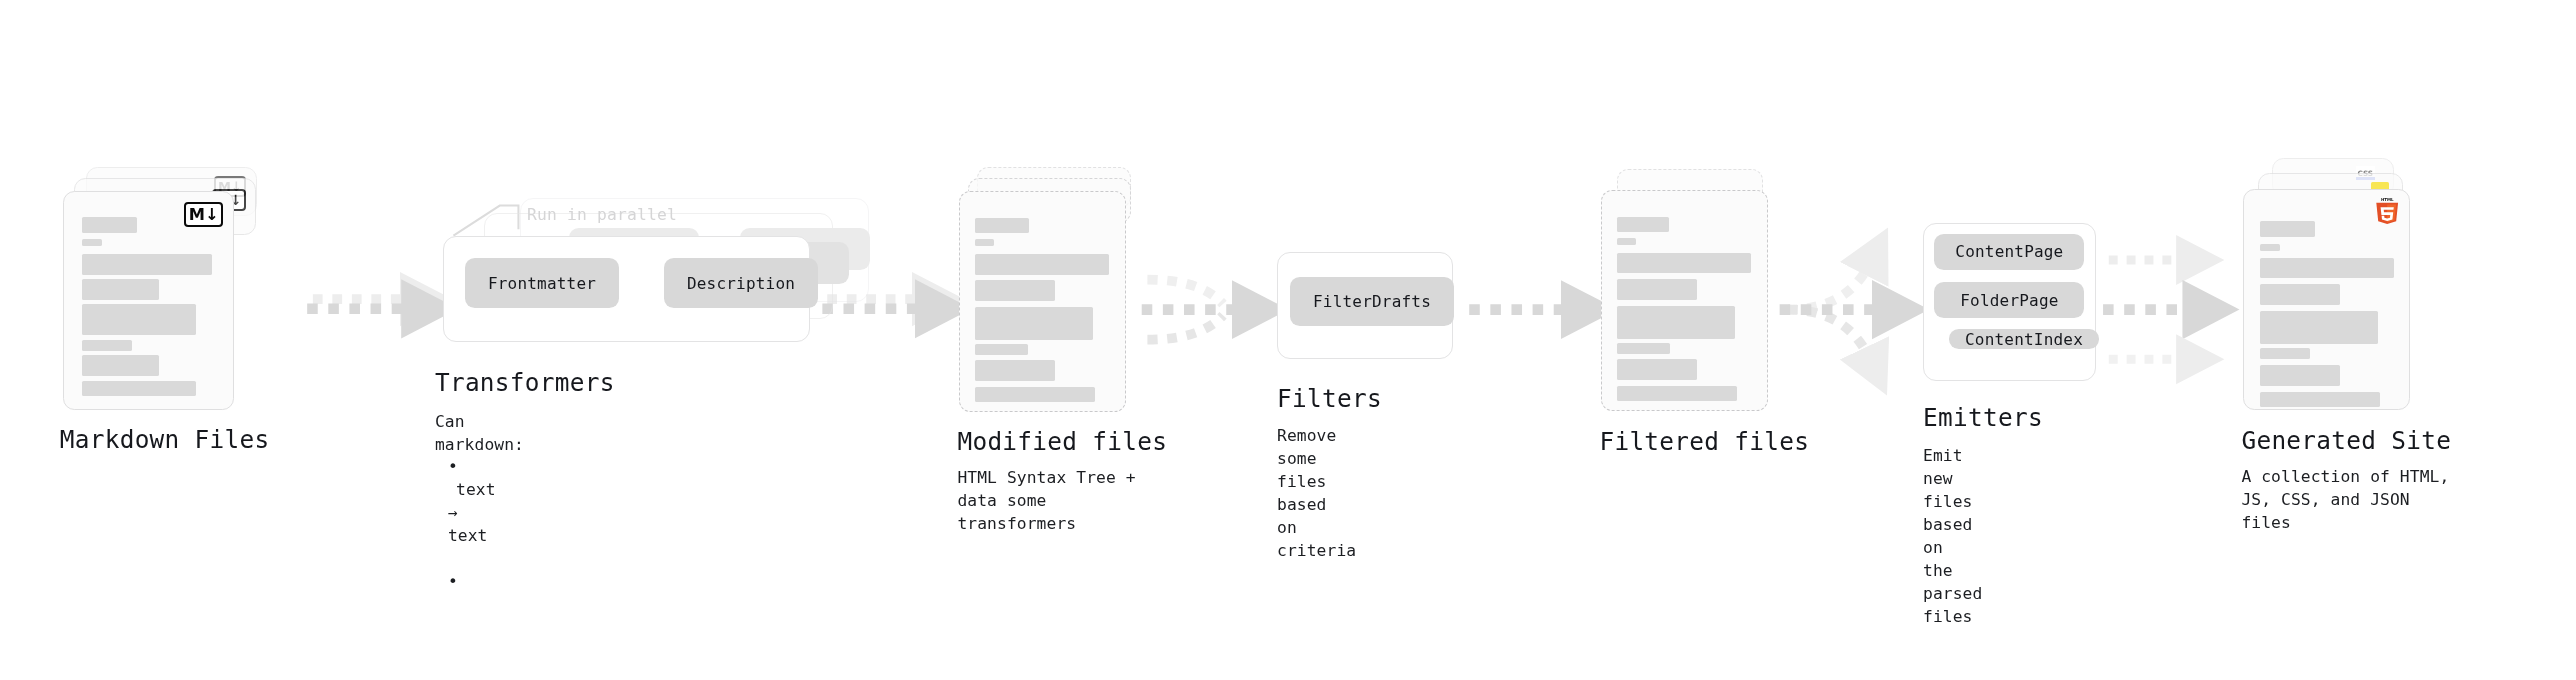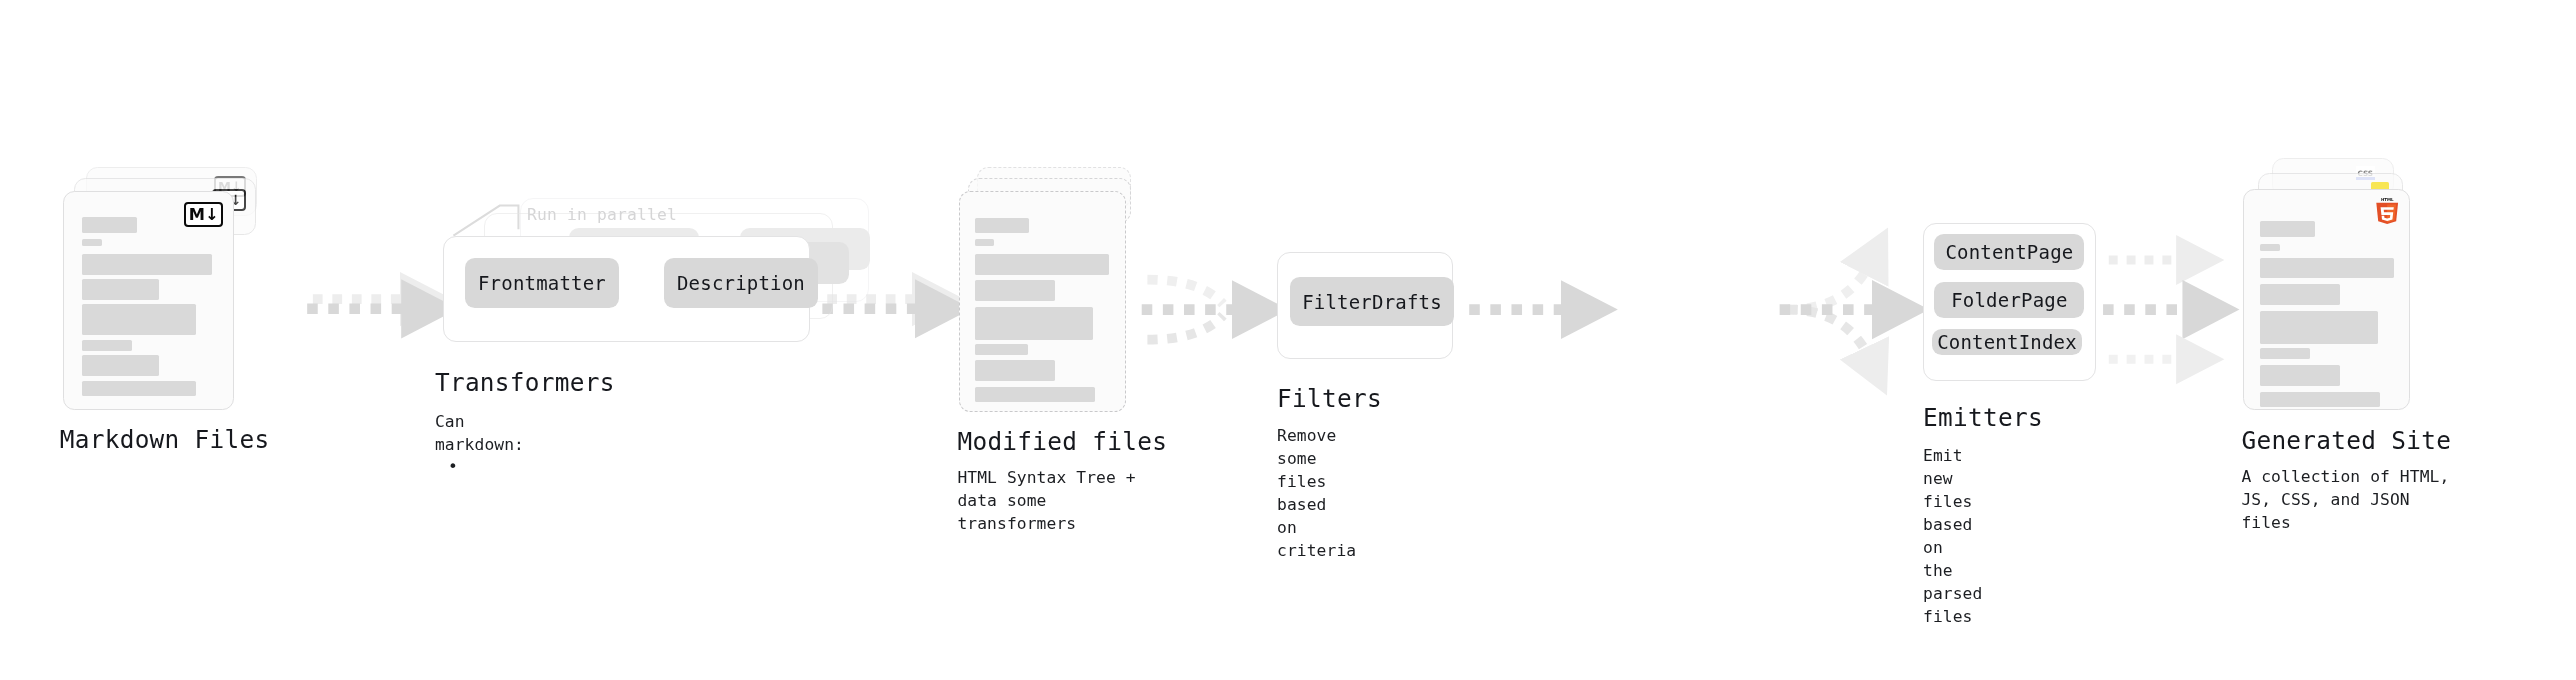--- a/index.html
+++ b/index.html
@@ -112,21 +112,21 @@
   .group-box.l3 { opacity: 0.35; }
 
   .pill {
     position: absolute;
     background: #d8d8d8;
     border-radius: 9.8px;
     display: flex;
     align-items: center;
     justify-content: center;
     font-family: "DejaVu Sans Mono", "Liberation Mono", monospace;
-    font-size: 19px;
+    font-size: 16px;
     color: #16181d;
     white-space: nowrap;
     letter-spacing: 0.2px;
   }
   .pill.l2 { background: #e2e2e2; }
   .pill.l3 { background: #ebebeb; }
 
   .parallel-label {
     position: absolute;
     font-family: "DejaVu Sans Mono", "Liberation Mono", monospace;
@@ -252,20 +252,24 @@
 
     <div class="parallel-label" style="left:84px; top:-2.4px;margin-top:12px;">Run in parallel</div>
 
     <div class="node-title" style="position:absolute; left:-8.1px; top:173px;">Transformers</div>
 
     <div class="node-sub" style="position:absolute; left:-8.1px; top:215px;">Can markdown:</div>
 
     <div style="position:absolute; left:4.9px; top:237px;">
       <div class="node-sub">
         <span>•</span>
+        <span style="margin-left:8.1px;">text → text</span>
+      </div>
+      <div class="node-sub">
+        <span>•</span>
         
       </div>
     </div>
   </div>
 
   <div class="node" style="left:959px; top:167px;">
     <div class="card-stack" style="width:187px; height:244px;">
       <div class="card dashed ghost2" style="left:18px; top:0px;  width:154px; height:41px;"></div>
       <div class="card dashed ghost1" style="left:9px; top:11.4px; width:163px; height:45px;"></div>
 
@@ -288,27 +292,45 @@
 
   <div class="node" style="left:1277px; top:252px;">
     <div class="group-box" style="left:0px; top:0px; width:176px; height:107px;"></div>
     <div class="pill" style="left:13px; top:25px; width:164px; height:49px;">FilterDrafts</div>
 
     <div class="node-title" style="position:absolute; left:0px; top:132px;">Filters</div>
     <div class="node-sub" style="position:absolute; left:0px; top:172px;">Remove some files based
 on criteria</div>
   </div>
 
+  <div class="node" style="left:1601px; top:167px;">
+    <div class="card-stack" style="width:187px; height:244px;">
+      <div class="card dashed ghost2" style="left:16.3px; top:1.6px;  width:146px; height:37px;"></div>
+
+      <div class="card dashed" style="left:0px; top:23px; width:167px; height:221px;">
+        <div class="skel" style="left:14.6px; top:26px;  width:52px;  height:14.6px;"></div>
+        <div class="skel" style="left:14.6px; top:47px;  width:19.5px;  height:6.5px;"></div>
+        <div class="skel" style="left:14.6px; top:62px;  width:134px; height:20.3px;"></div>
+        <div class="skel" style="left:14.6px; top:88px; width:80px;  height:21px;"></div>
+        <div class="skel" style="left:14.6px; top:115px; width:118px; height:32.5px;"></div>
+        <div class="skel" style="left:14.6px; top:152px; width:53px;  height:10.6px;"></div>
+        <div class="skel" style="left:14.6px; top:168px; width:80px;  height:21px;"></div>
+        <div class="skel" style="left:14.6px; top:195px; width:120px; height:14.6px;"></div>
+      </div>
+    </div>
+
+    <div class="node-title" style="position:absolute; left:-1.6px; top:260px;">Filtered files</div>
+  </div>
 
   <div class="node" style="left:1923px; top:223px;">
     <div class="group-box" style="left:0px; top:0px; width:173px; height:158px;"></div>
 
     <div class="pill" style="left:11.4px; top:10.6px;  width:150px; height:36px;">ContentPage</div>
     <div class="pill" style="left:11.4px; top:59px;  width:150px; height:36px;">FolderPage</div>
-    <div class="pill" style="left:9px; top:106px; width:150px; height:26px;">ContentIndex</div>
+    <div class="pill" style="left:26px; top:106px; width:150px; height:20px;">ContentIndex</div>
 
     <div class="node-title" style="position:absolute; left:0px; top:180px;">Emitters</div>
     <div class="node-sub" style="position:absolute; left:0px; top:221px;">Emit new files based on
 the parsed files</div>
   </div>
 
   <div class="node" style="left:2243px; top:158px;">
     <div class="card-stack" style="width:211px; height:252px;">
 
       <div class="card ghost2" style="left:29px; top:0px; width:122px; height:39px;">

